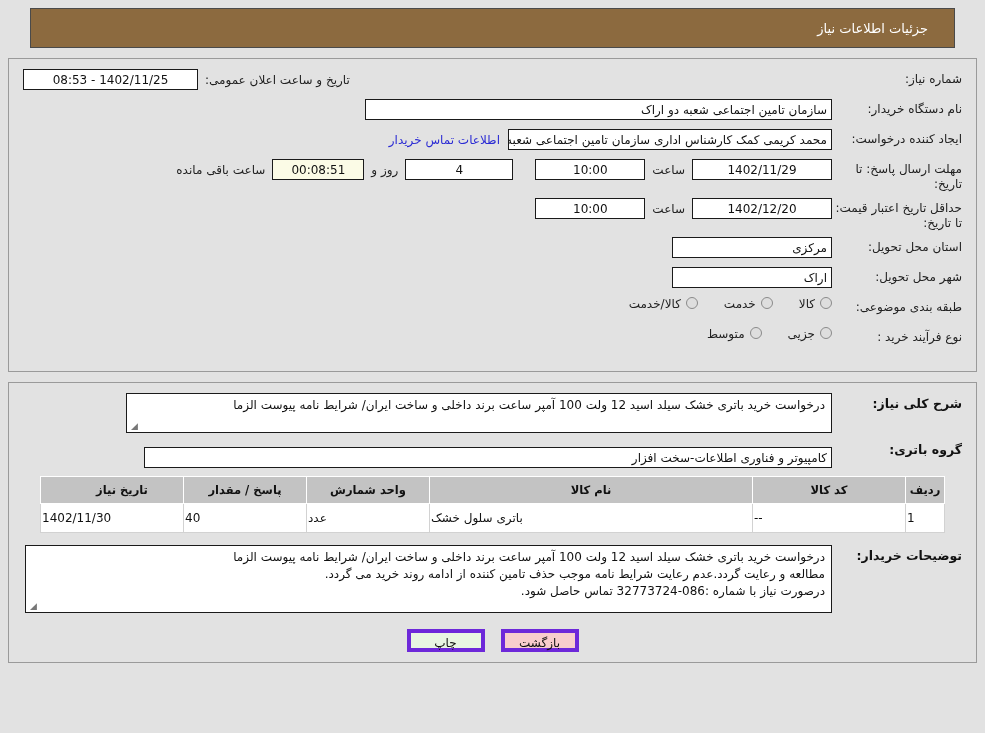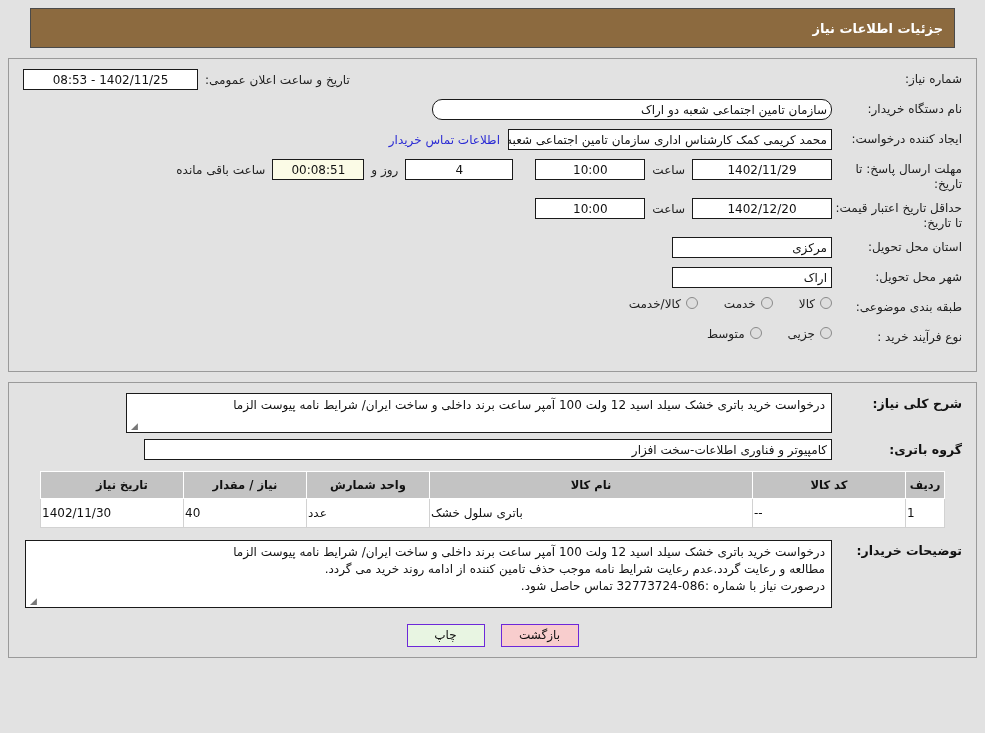--- a/index.html
+++ b/index.html
@@ -72,22 +72,21 @@
   
   .title-bar {
     margin: 8px 30px 0 30px;
     height: 40px;
     background: #8c6a3f;
     border: 1px solid #4a4a4a;
     box-sizing: border-box;
     display: flex;
     align-items: center;
     justify-content: flex-start;
-    padding: 0 11px;
-    font-weight: bold;
+    padding: 0 26px;
   }
   .title-bar .t {
     color: #ffffff;
     font-size: 13px;
   }
 
   
   .panel {
     margin: 10px 8px 0 8px;
     border: 1px solid #9a9a9a;
@@ -128,28 +127,28 @@
     font-size: 12px;
     color: #111;
     text-align: center;
     box-sizing: border-box;
     padding: 0 4px;
     overflow: hidden;
     white-space: nowrap;
   }
   .box.rt { text-align: right; }
   .box.w-need   { width: 235px; }
-  .box.w-org    { width: 400px; border-radius: 10px; }
+  .box.w-org    { width: 467px; }
   .box.w-person { width: 324px; }
   .box.w-date   { width: 140px; }
   .box.w-time   { width: 110px; }
   .box.w-days   { width: 108px; }
   .box.w-prov   { width: 160px; }
   .box.w-city   { width: 160px; }
-  .box.w-group  { width: 688px; }
+  .box.w-group  { width: 688px; margin-top: 8px; }
   .box.cream { background: #fbfbe6; }
 
   .inline-lbl {
     font-size: 12px;
     color: #222;
     padding: 0 7px;
     white-space: nowrap;
   }
   .link {
     color: #2b2bd4;
@@ -259,21 +258,21 @@
     display: flex;
     justify-content: center;
     align-items: center;
     gap: 16px;
     margin-top: 16px;
   }
   .btn {
     min-width: 78px;
     height: 23px;
     line-height: 21px;
-    border: 1px solid #6d28d9;
+    border: 4px solid #6d28d9;
     font-size: 12px;
     text-align: center;
     color: #111;
     box-sizing: border-box;
     cursor: pointer;
     padding: 0 10px;
   }
   .btn-print { background: #e8f5e2; }
   .btn-back  { background: #f8cdcd; }
 
@@ -417,21 +416,21 @@
 
     <div class="sep"></div>
 
     <table class="goods">
       <thead>
         <tr>
           <th class="col-radif">ردیف</th>
           <th class="col-code">کد کالا</th>
           <th class="col-name">نام کالا</th>
           <th class="col-unit">واحد شمارش</th>
-          <th class="col-qty">نیاز / مقدار</th>
+          <th class="col-qty">پاسخ / مقدار</th>
           <th class="col-date">تاریخ نیاز</th>
         </tr>
       </thead>
       <tbody>
         <tr>
           <td>1</td>
           <td>--</td>
           <td>باتری سلول خشک</td>
           <td>عدد</td>
           <td>40</td>

